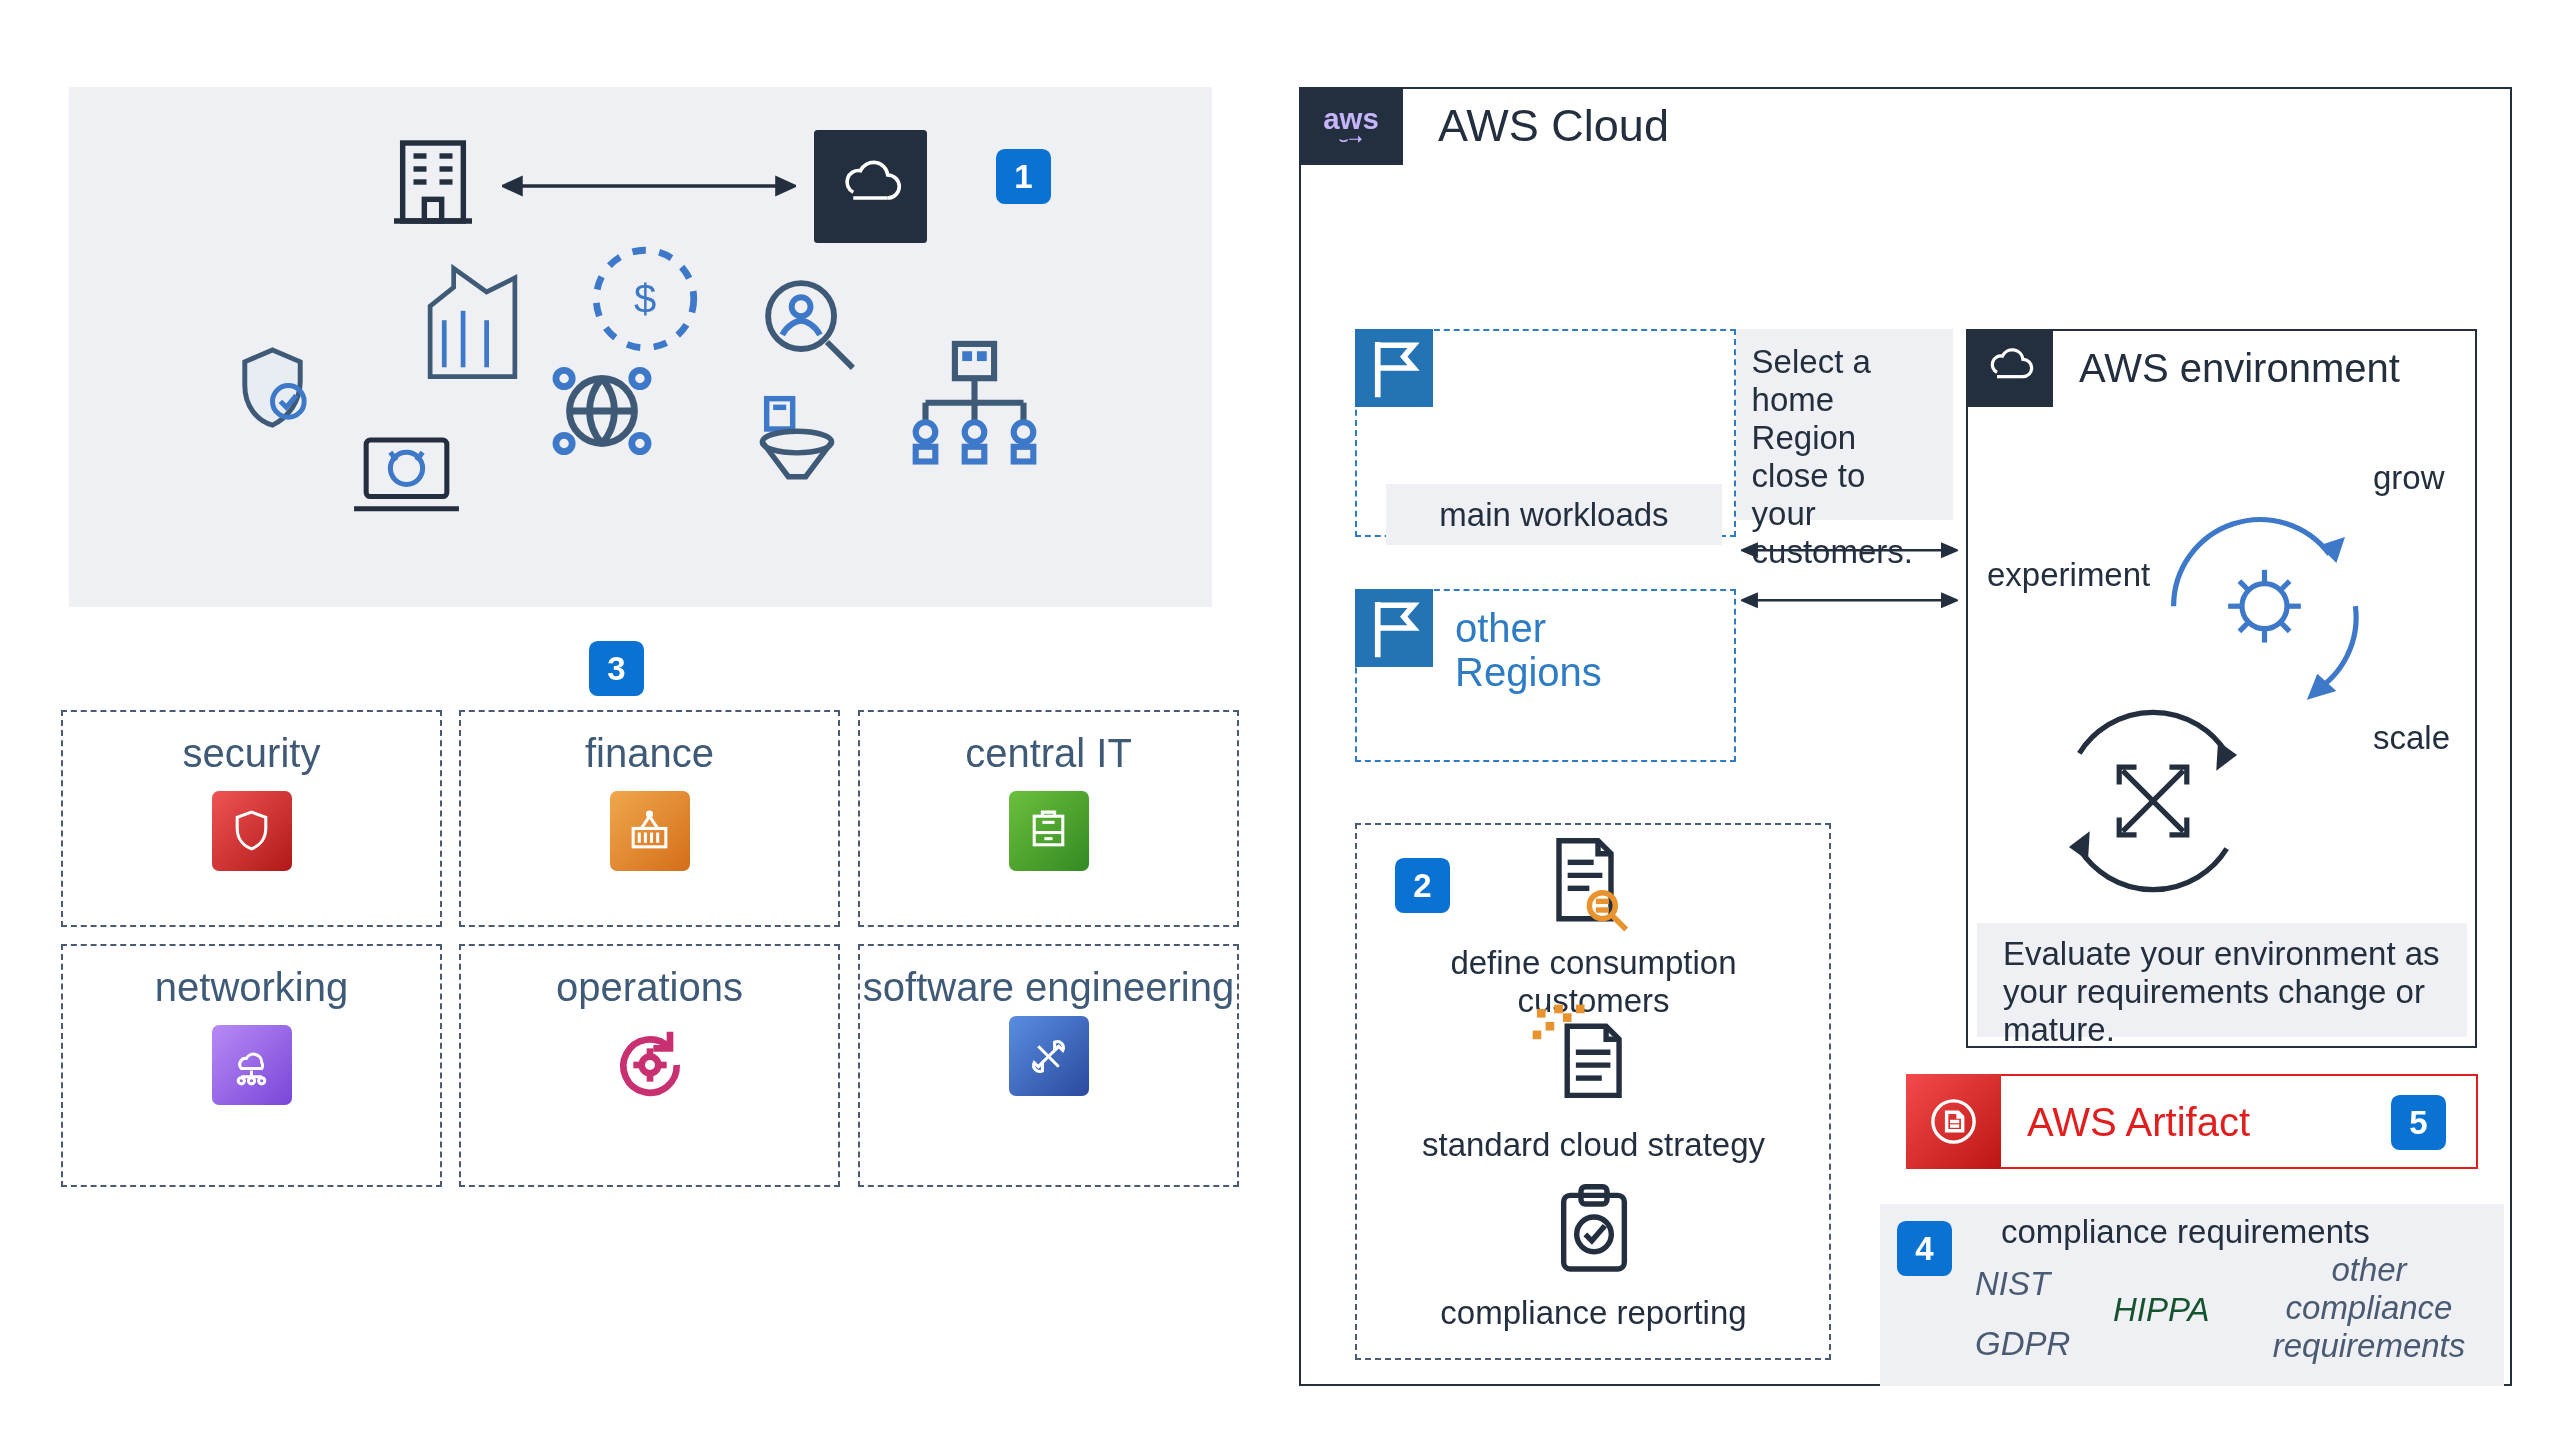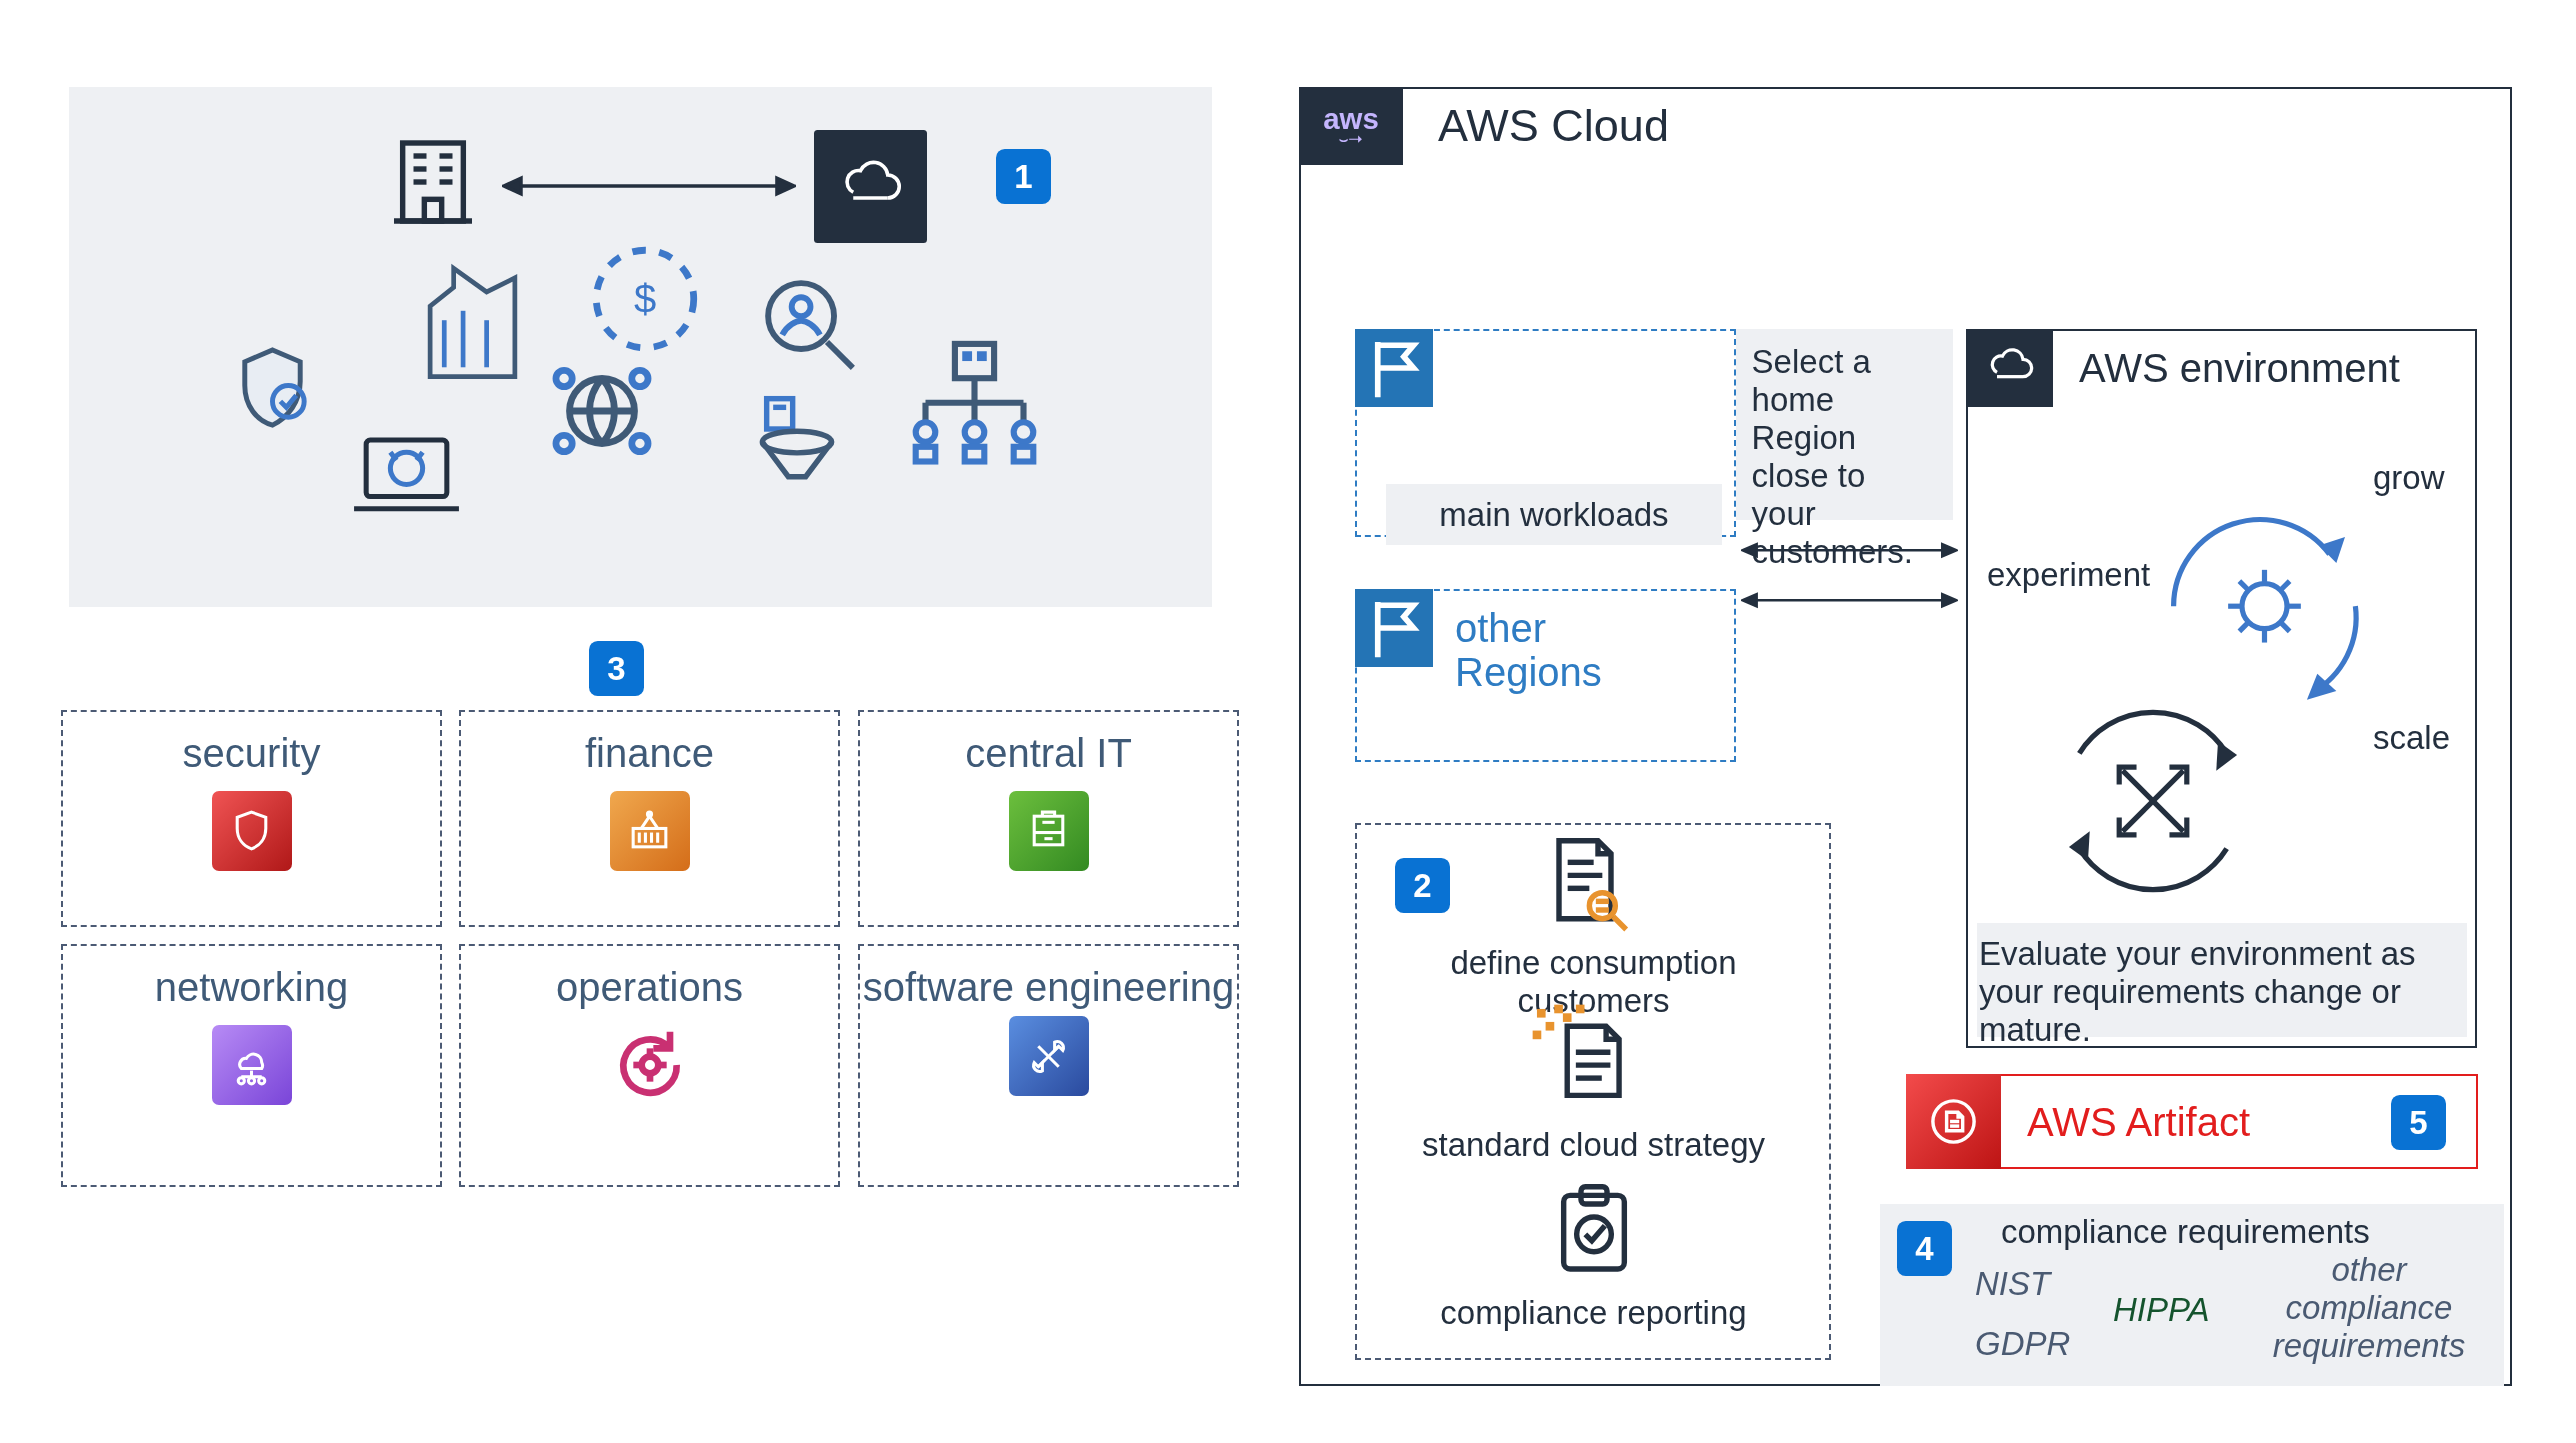--- a/index.html
+++ b/index.html
@@ -305,21 +305,21 @@
         <polygon points="60,204 38,188 62,170" fill="#232f3e" stroke="none"></polygon>
       <line x1="100" y1="100" x2="170" y2="170"></line>
         <line x1="170" y1="100" x2="100" y2="170"></line>
       <polyline points="96,116 96,96 116,96"></polyline>
         <polyline points="154,96 174,96 174,116"></polyline>
       <polyline points="96,154 96,174 116,174"></polyline>
         <polyline points="154,174 174,174 174,154"></polyline>
     </svg>
   </div>
 
-  <div class="abs grey-panel" style="left:1977px;top:923px;width:490px;height:114px;padding:12px 2px;">
+  <div class="abs grey-panel" style="left:1977px;top:923px;width:490px;height:114px;padding:12px 26px;">
     <span class="small-txt">Evaluate your environment as your requirements change or mature.</span>
   </div>
 
   <div class="abs dashed-box" style="left:1355px;top:823px;width:476px;height:537px;"></div>
   <div class="abs step-badge" style="left:1395px;top:858px;">
     <span>2</span>
   </div>
   <div class="abs center" style="left:1533px;top:832px;width:104px;height:104px;">
     <svg viewBox="0 0 48 48" fill="none" stroke="#232f3e" stroke-width="2.5">
       <path d="M12 4h18l6 6v30H12z"></path>

